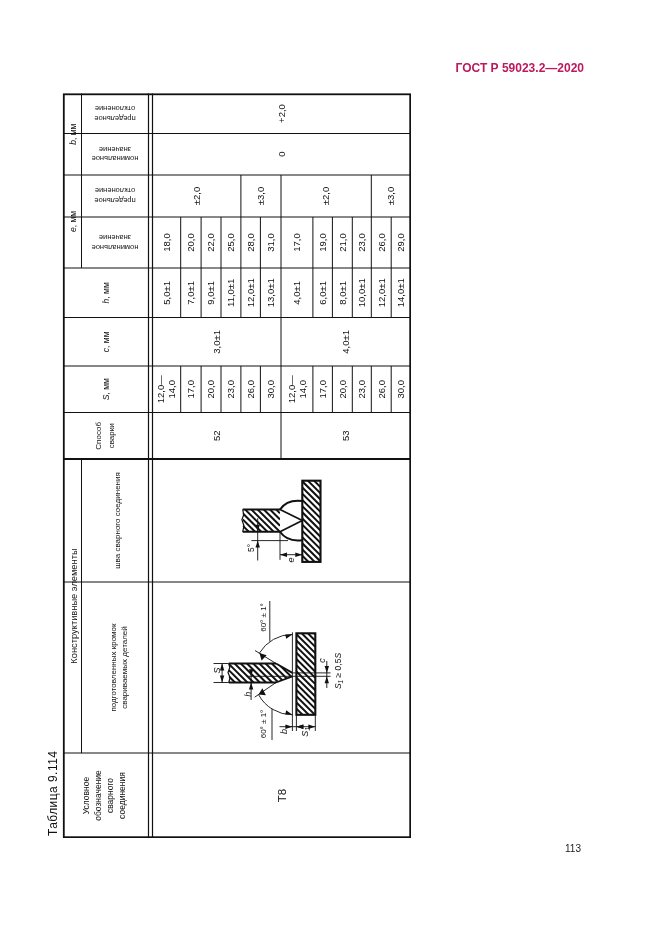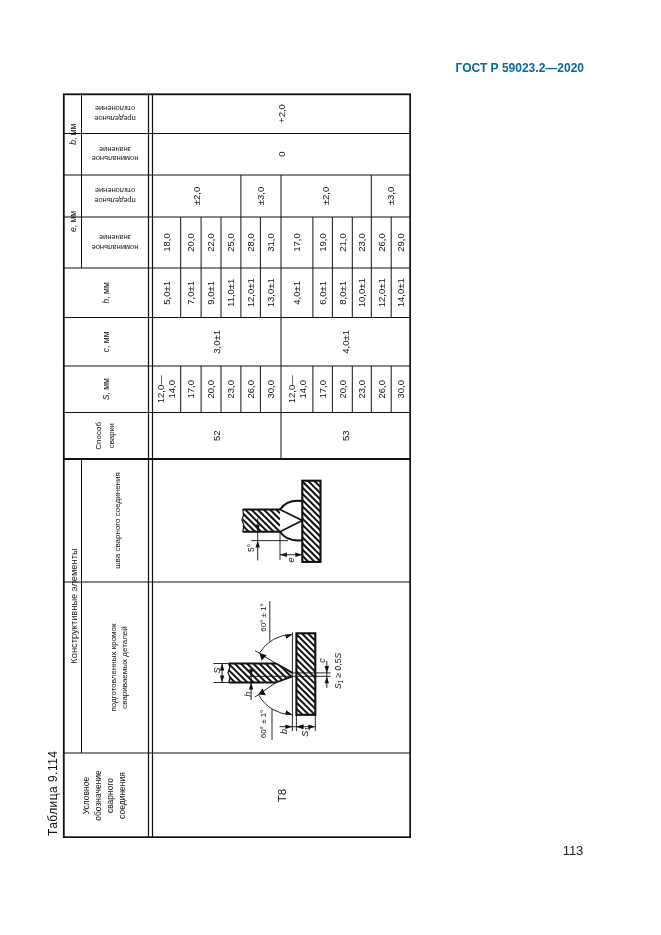--- a/index.html
+++ b/index.html
@@ -1,17 +1,17 @@
 <!DOCTYPE html>
 <html><head>
 <meta charset="utf-8">
 <style>
 html,body{margin:0;padding:0;width:661px;height:935px;background:#fff;font-family:"Liberation Sans",sans-serif;}
-.hdr{position:absolute;left:0;top:61px;width:584px;text-align:right;font-size:12px;font-weight:bold;color:#0369a1;}
-.pg{position:absolute;left:558px;top:843px;width:30px;text-align:center;font-size:13px;color:#222;}
+.hdr{position:absolute;left:0;top:61px;width:584px;text-align:right;font-size:12px;font-weight:bold;color:#be185d;}
+.pg{position:absolute;left:558px;top:843px;width:30px;text-align:center;font-size:10px;color:#222;}
 </style>
 </head>
 <body>
 
 <div class="hdr">ГОСТ Р 59023.2—2020</div>
 
 <svg width="375" height="745" viewBox="0 0 375 745" style="position:absolute;left:35.5px;top:93px" font-family="Liberation Sans, sans-serif" fill="#111">
 <defs>
       <clipPath id="cpA">
         <rect x="276.1" y="266.3" width="81.19999999999999" height="18.19999999999999"></rect>

